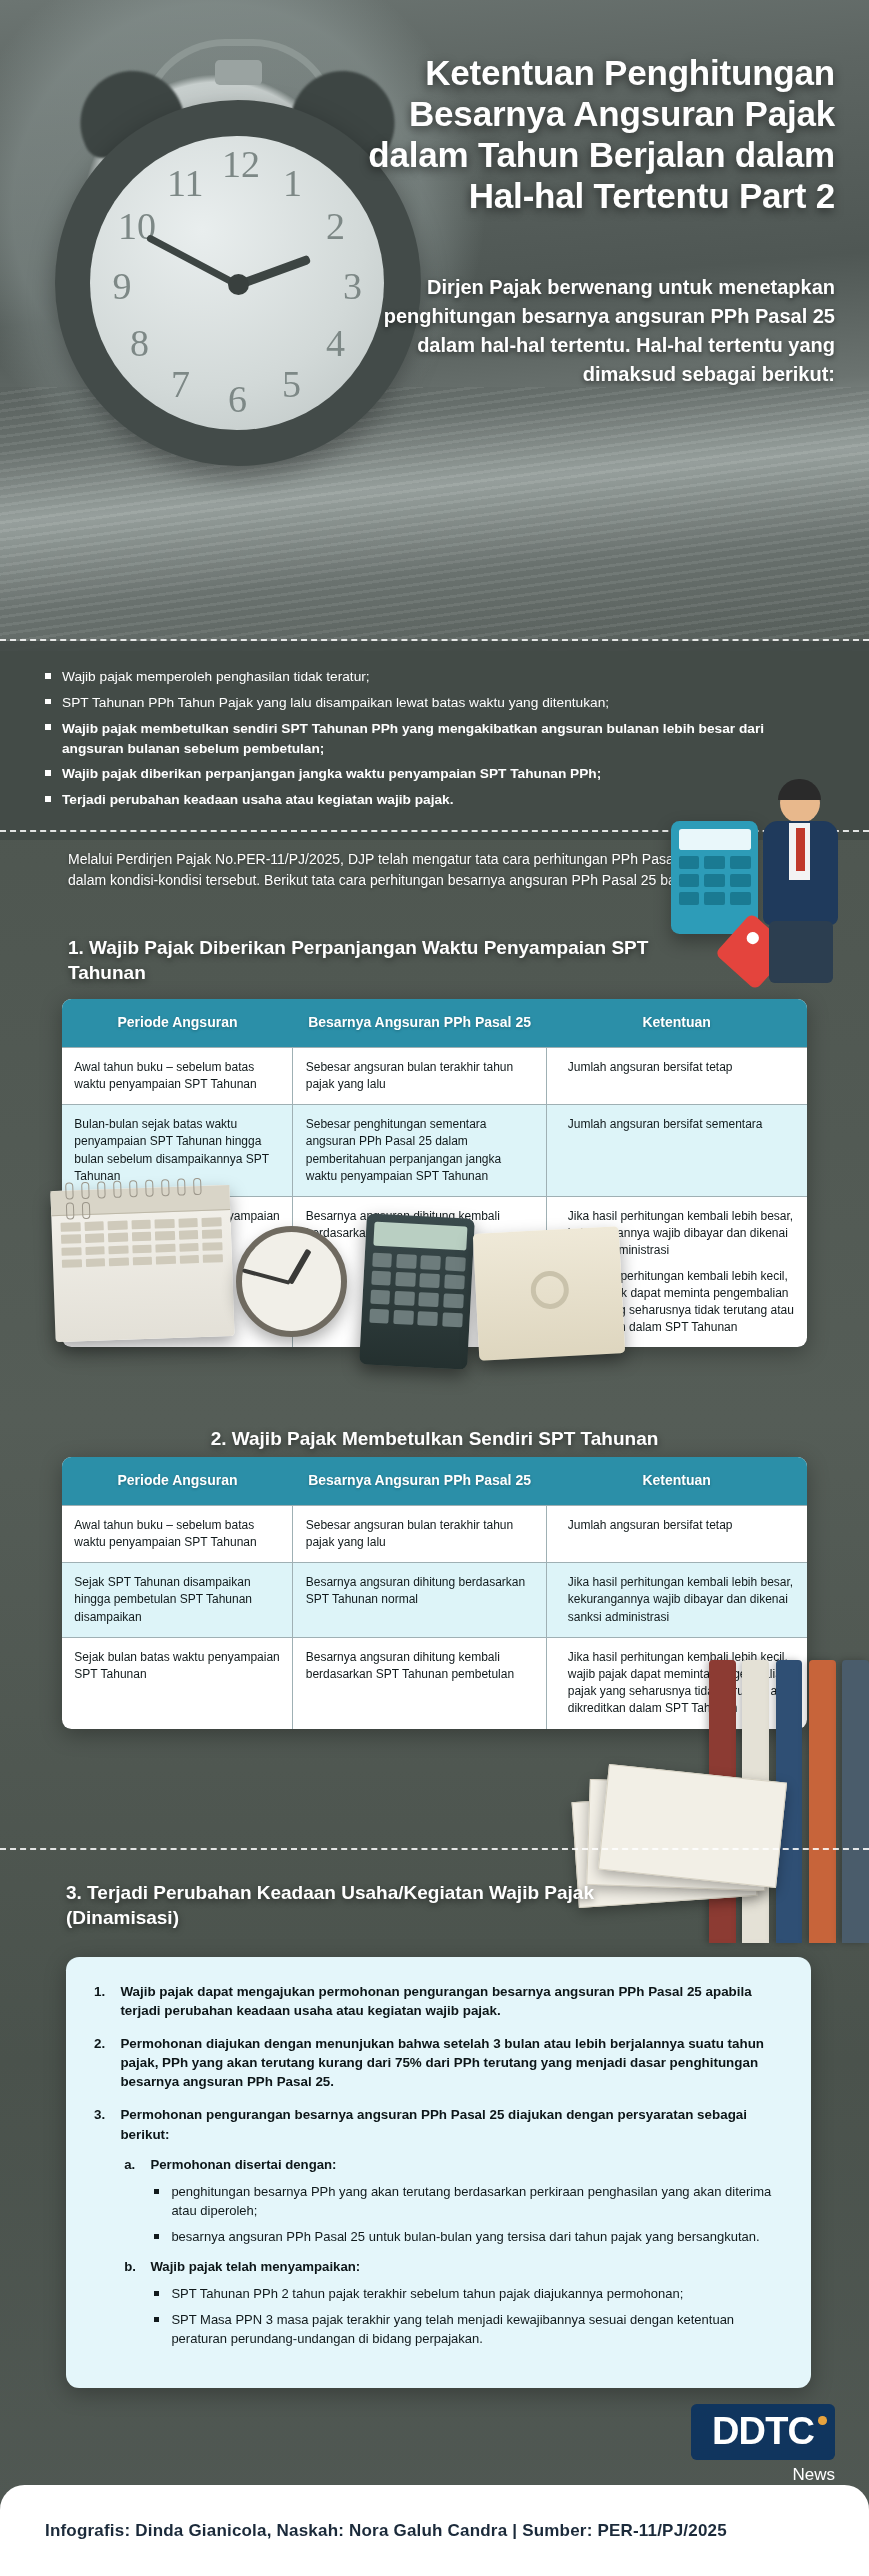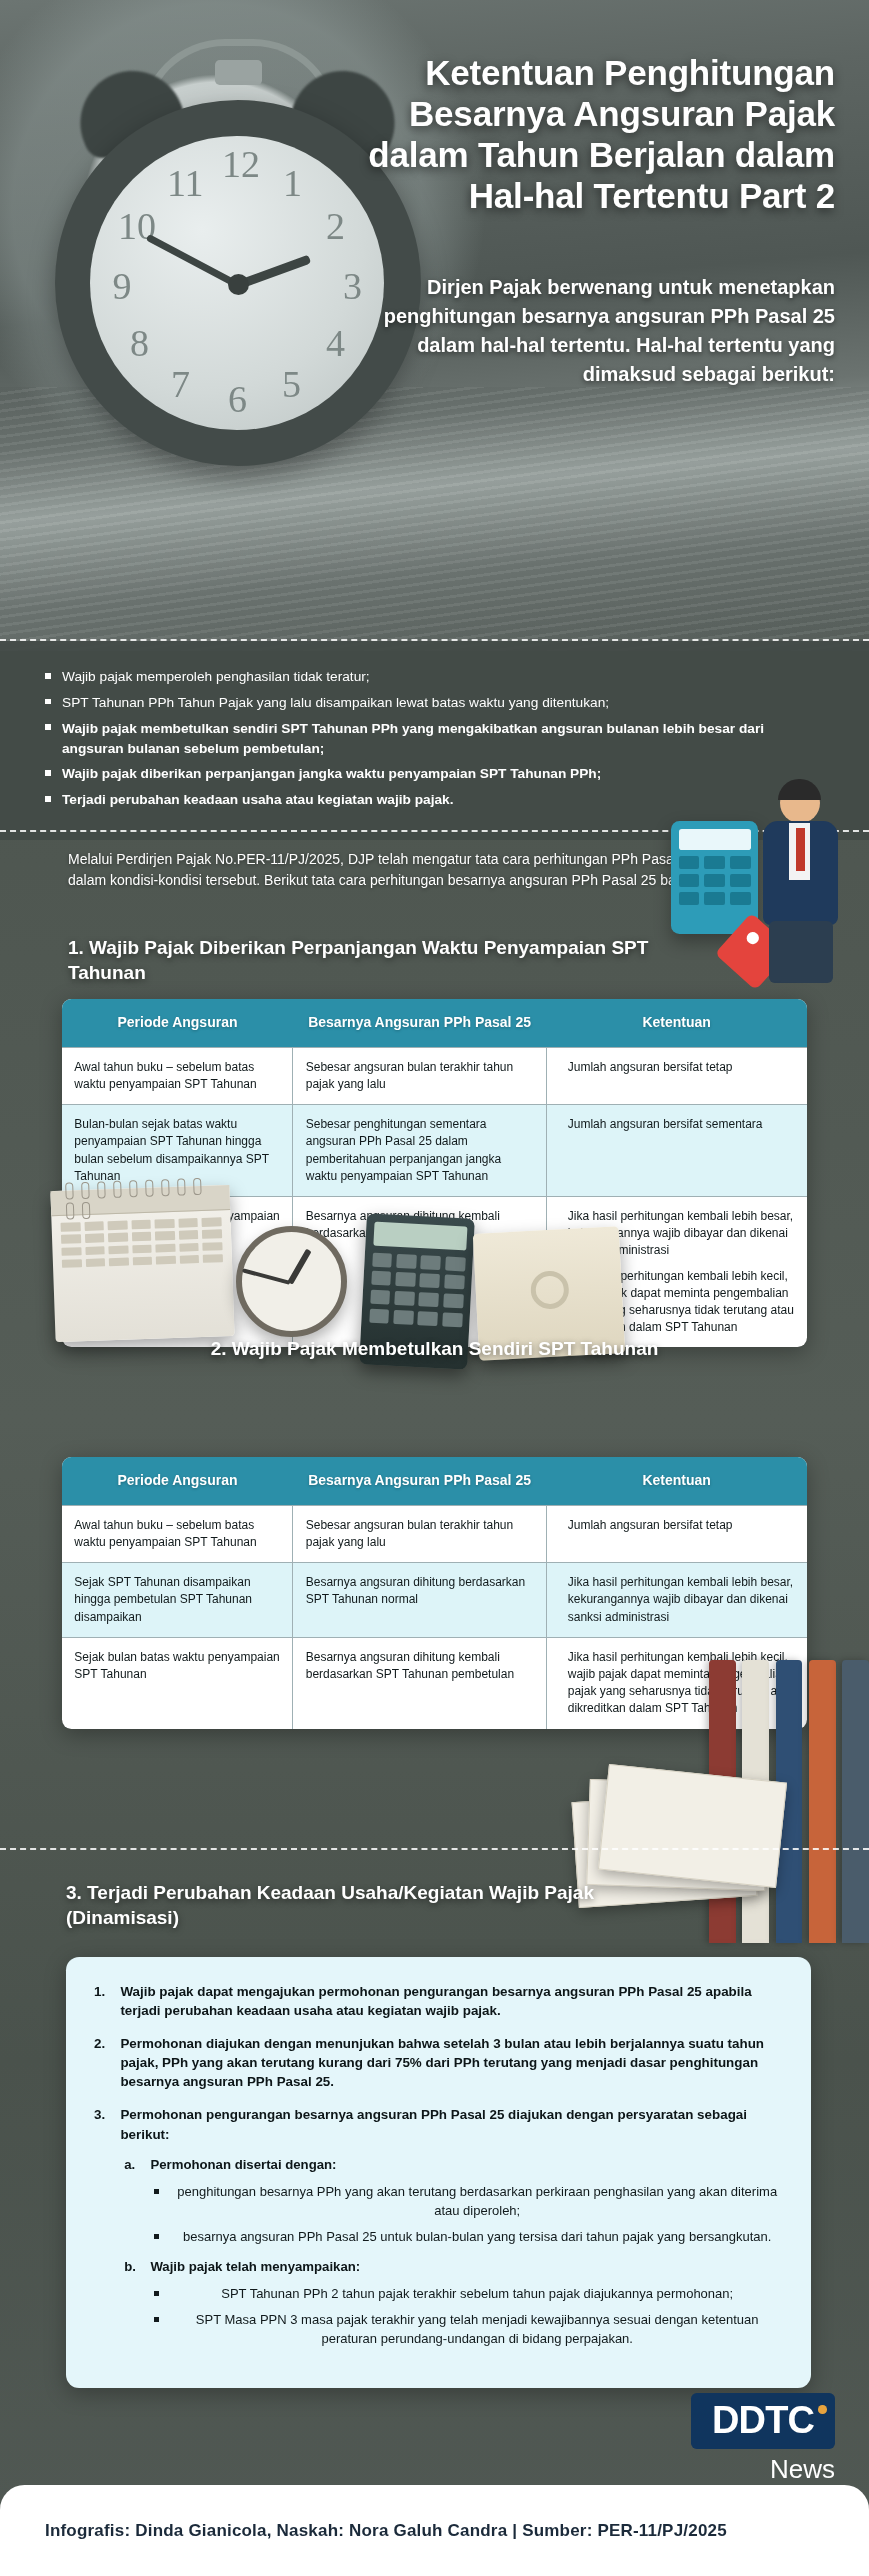--- a/index.html
+++ b/index.html
@@ -141,21 +141,21 @@
     content: counter(a) "."; position:absolute; left:0; top:0; font-weight:bold;
   }
   .card3 ol.lvl2 { list-style:none; counter-reset: b; margin-top:11.3px; }
   .card3 ol.lvl2 > li {
     counter-increment:b; position:relative; padding-left:30px;
     font-size:13.2px; font-weight:bold; margin-bottom:10.4px;
   }
   .card3 ol.lvl2 > li::before {
     content: counter(b, lower-alpha) "."; position:absolute; left:3.8px; top:0;
   }
-  .card3 ul.lvl3 { list-style:none; margin-top:8.5px;text-align:center; }
+  .card3 ul.lvl3 { list-style:none; margin-top:8.5px; }
   .card3 ul.lvl3 > li {
     position:relative; padding-left:21px; font-weight:normal;
     font-size:13px; line-height:1.44; margin-bottom:7.5px; color:#111a1c;
   }
   .card3 ul.lvl3 > li::before {
     content:""; position:absolute; left:3.8px; top:6.6px;
     width:4.7px; height:4.7px; background:#111a1c;
   }
 
   
@@ -219,21 +219,21 @@
   .footer .credit {
     font-size:17px; color:#1b2a3a; font-weight:bold; padding-left:45px; letter-spacing:0.2px;
   }
   .logo-wrap { position:absolute; right:34px; bottom:91px; text-align:right; }
   .logo-box {
     display:inline-block; background:#10355e; color:#fff; font-weight:bold;
     font-size:38px; padding:5.7px 21px 7.5px 21px; border-radius:5.7px; letter-spacing:-0.9px;
     position:relative;
   }
   .logo-box .dot { position:absolute; right:8.5px; top:12.3px; width:8.5px; height:8.5px; border-radius:50%; background:#e7a33e; }
-  .logo-news { color:#ffffff; font-size:26px; margin-top:4.7px; font-weight:normal; }
+  .logo-news { color:#ffffff; font-size:17px; margin-top:4.7px; font-weight:normal; }
 </style>
 </head>
 <body>
 
 <div class="page">
 
   <div class="hero">
     <div class="hero-bg"></div>
 
     <div class="clock">
@@ -406,21 +406,21 @@
         <i></i>
         <i></i>
         <i></i>
         <i></i>
       </div>
   </div>
   <div class="prop notebook">
     <div class="clip"></div>
   </div>
 
-  <div class="sec-head" style="left:0; top:1337px; width:869px; text-align:center;">2. Wajib Pajak Membetulkan Sendiri SPT Tahunan</div>
+  <div class="sec-head" style="left:0; top:1427px; width:869px; text-align:center;">2. Wajib Pajak Membetulkan Sendiri SPT Tahunan</div>
 
   <table class="tbl" style="left:62px; top:1457px;">
     <colgroup>
         <col style="width:31%">
         <col style="width:34%">
         <col style="width:35%">
       </colgroup>
     <thead>
         <tr id="t2-head">
           <th>Periode Angsuran</th>

